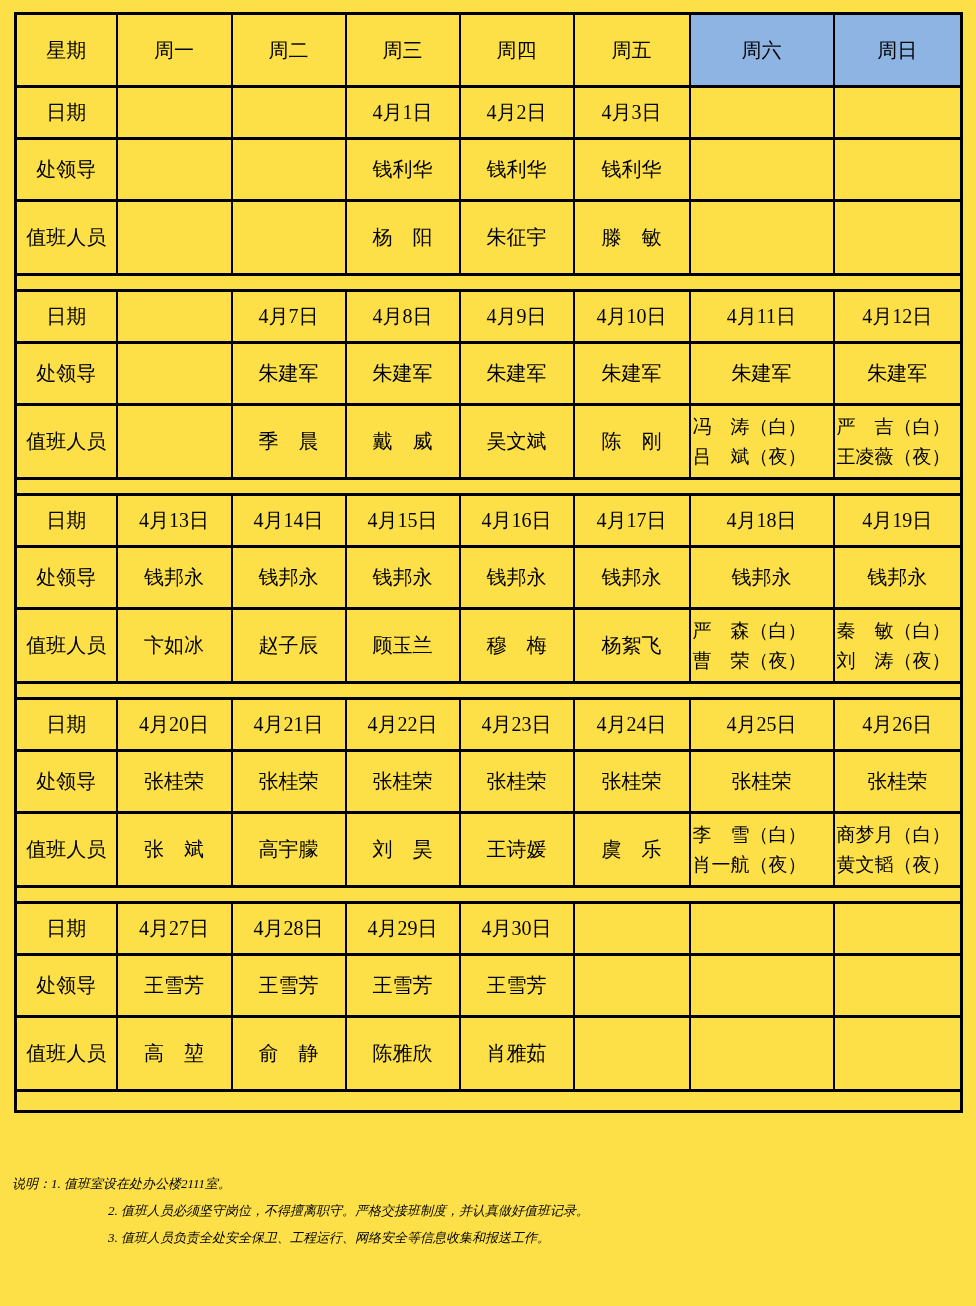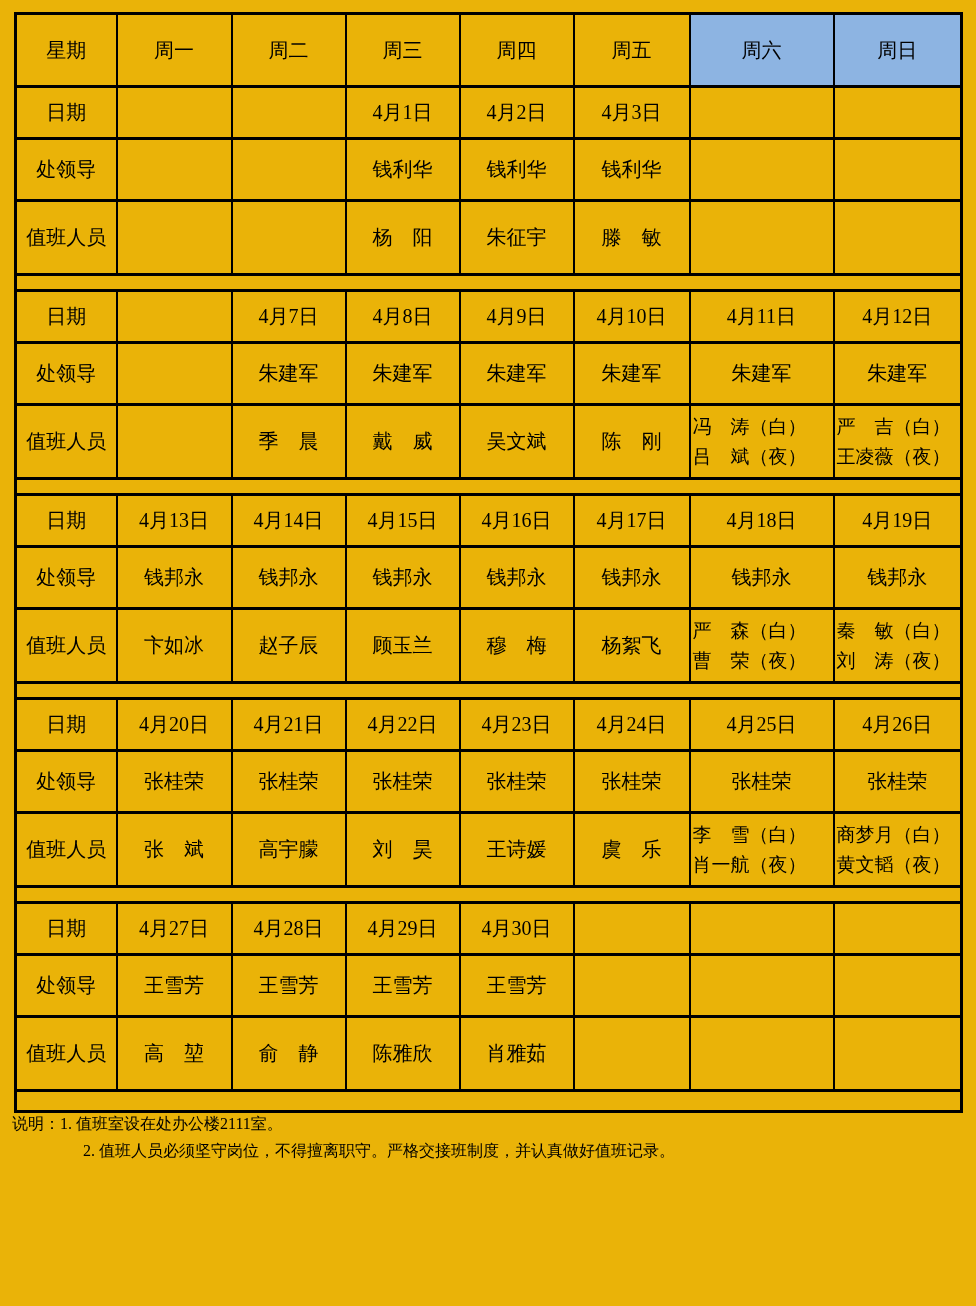--- a/index.html
+++ b/index.html
@@ -11,21 +11,21 @@
     width: 976px;
     height: 1306px;
     font-family: "Liberation Serif", "DejaVu Serif", serif;
     color: #000000;
     position: relative;
     overflow: hidden;
   }
   .sheet {
     position: absolute;
     inset: 0;
-    background: #eab308;
+    background: #fde047;
   }
   table.roster {
     position: absolute;
     left: 14px;
     top: 12px;
     width: 946px;
     table-layout: fixed;
     border-collapse: collapse;
   }
   table.roster td, table.roster th {
@@ -48,27 +48,28 @@
   .r-date td { height: 49px; }
   .r-leader td { height: 59px; font-weight: bold; font-family: Liberation Serif, serif; }
   .r-leader td.lbl { font-weight: normal; }
   .r-staff td { height: 71px; white-space: pre-line; line-height: 1.55; }
   .r-staff td.dual { text-align: left; padding-left: 2px; font-size: 19px; }
   .r-sep td { height: 13px; border-left: 3px solid #000; border-right: 3px solid #000; }
   .r-sep.last td { height: 18px; }
   .notes {
     position: absolute;
     left: 12px;
-    top: 1110px;
+    top: 1170px;
     width: 956px;
-    font-size: 16px;
+    font-size: 13px;
     line-height: 27px;
+    font-style: italic;
   }
   .note-line { white-space: nowrap; }
-  .note-line.indent { margin-left: 71px; }
+  .note-line.indent { margin-left: 96px; }
 </style>
 </head>
 <body>
 
 <div class="sheet">
 
   <table class="roster">
     <colgroup>
       <col style="width:101px">
         <col style="width:115px">
@@ -266,15 +267,16 @@
     </tr>
     <tr class="r-sep last">
           <td colspan="8"></td>
         </tr>
   </tbody>
     </table>
 
   <div class="notes">
     <div class="note-line"><span>说明：</span><span>1. 值班室设在处办公楼2111室。</span></div>
     <div class="note-line indent">2. 值班人员必须坚守岗位，不得擅离职守。严格交接班制度，并认真做好值班记录。</div>
+    <div class="note-line indent">3. 值班人员负责全处安全保卫、工程运行、网络安全等信息收集和报送工作。</div>
   </div>
 
 </div>
 
 </body></html>

